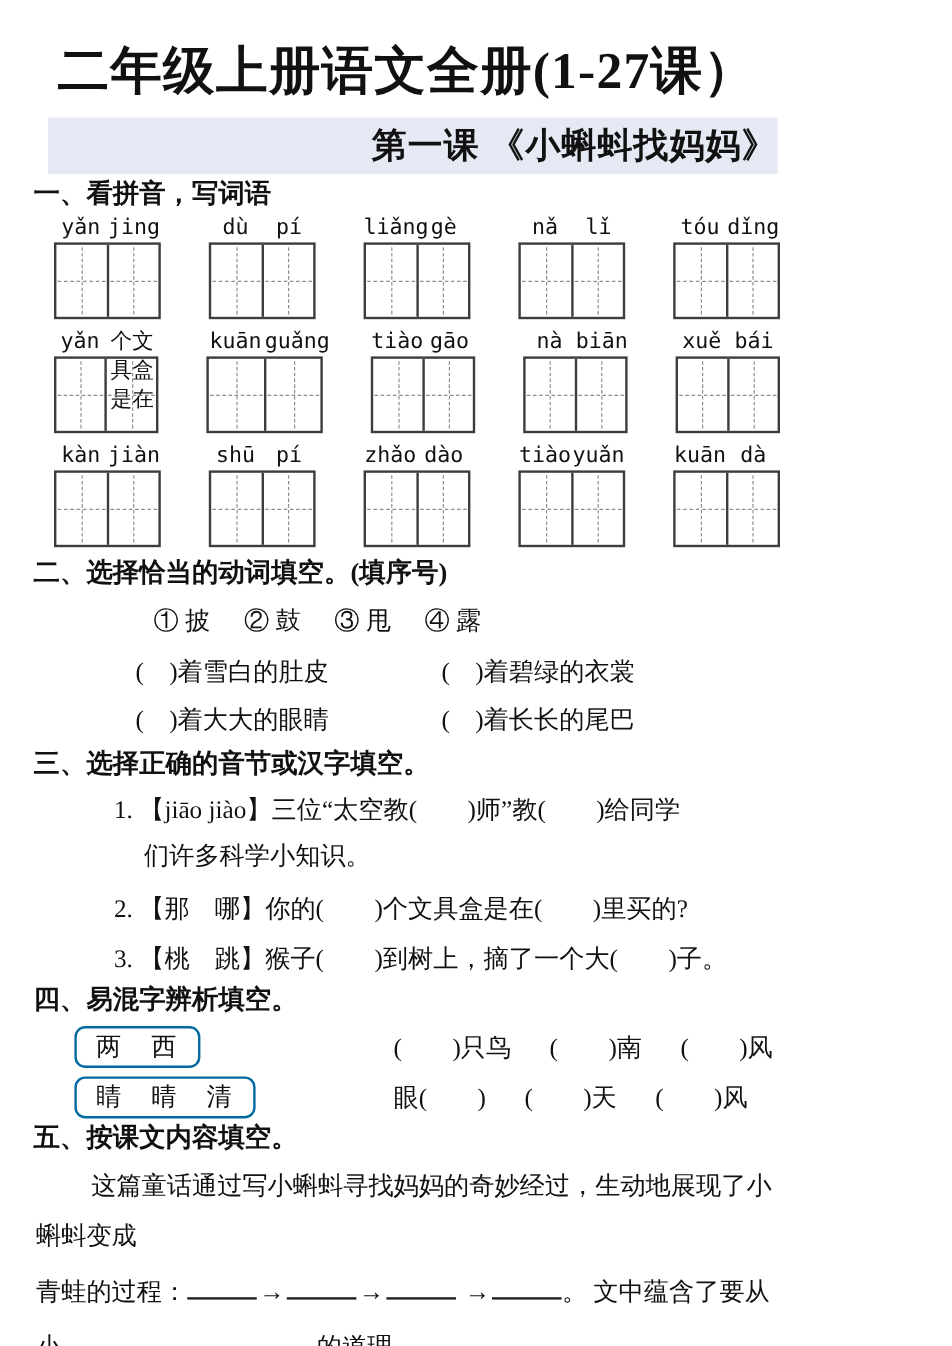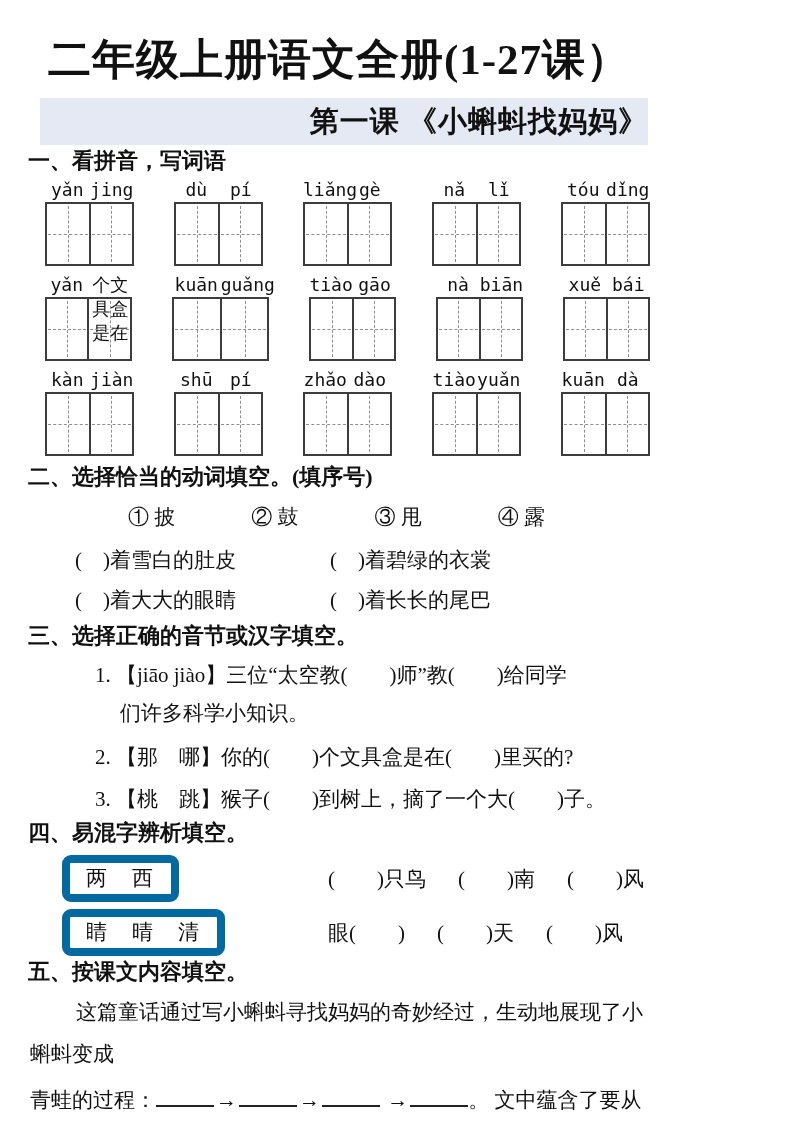--- a/index.html
+++ b/index.html
@@ -64,42 +64,42 @@
   }
   .cell::after {
     content:""; position:absolute; top:50%; left:1px; right:1px;
     border-top:1px dashed #8f8f8f;
   }
   .prow { margin-bottom:5px;gap:40px; }
   .plabels { margin-top:2px; }
   
   .opt-line {
     margin:8px 0 6px 128px;
-    display:flex; gap:76px;
+    display:flex; gap:28px;
     font-size:21px; line-height:34px;
   }
   .fill-row {
-    margin-left:75px;
+    margin-left:113px;
     display:flex;
     font-size:21px; line-height:40px;
   }
   .fill-row .c1 { width:255px; }
   
   .q-item { margin:6px 0 0 95px; font-size:21px; line-height:36px; }
   .q-cont { margin-left:120px; font-size:21px; line-height:40px; }
   
   .cmp-row {
     margin:7px 0 0 62px;
     display:flex; align-items:center;
     font-size:21px;
   }
   .cmp-boxcol { width:218px; }
   .cmp-box {
     display:inline-block;
-    border:8px solid #0369a1;
+    border:2px solid #0369a1;
     border-radius:9px;
     padding:1px 16px 2px 16px;
     font-size:21px;
     letter-spacing:2px;
   }
   .cmp-items { display:flex; gap:32px;margin-left:48px; }
   
   .para { margin:4px 28px 0 30px; font-size:21px; line-height:42px; }
   .indent { text-indent:46px; }
   .blank {

